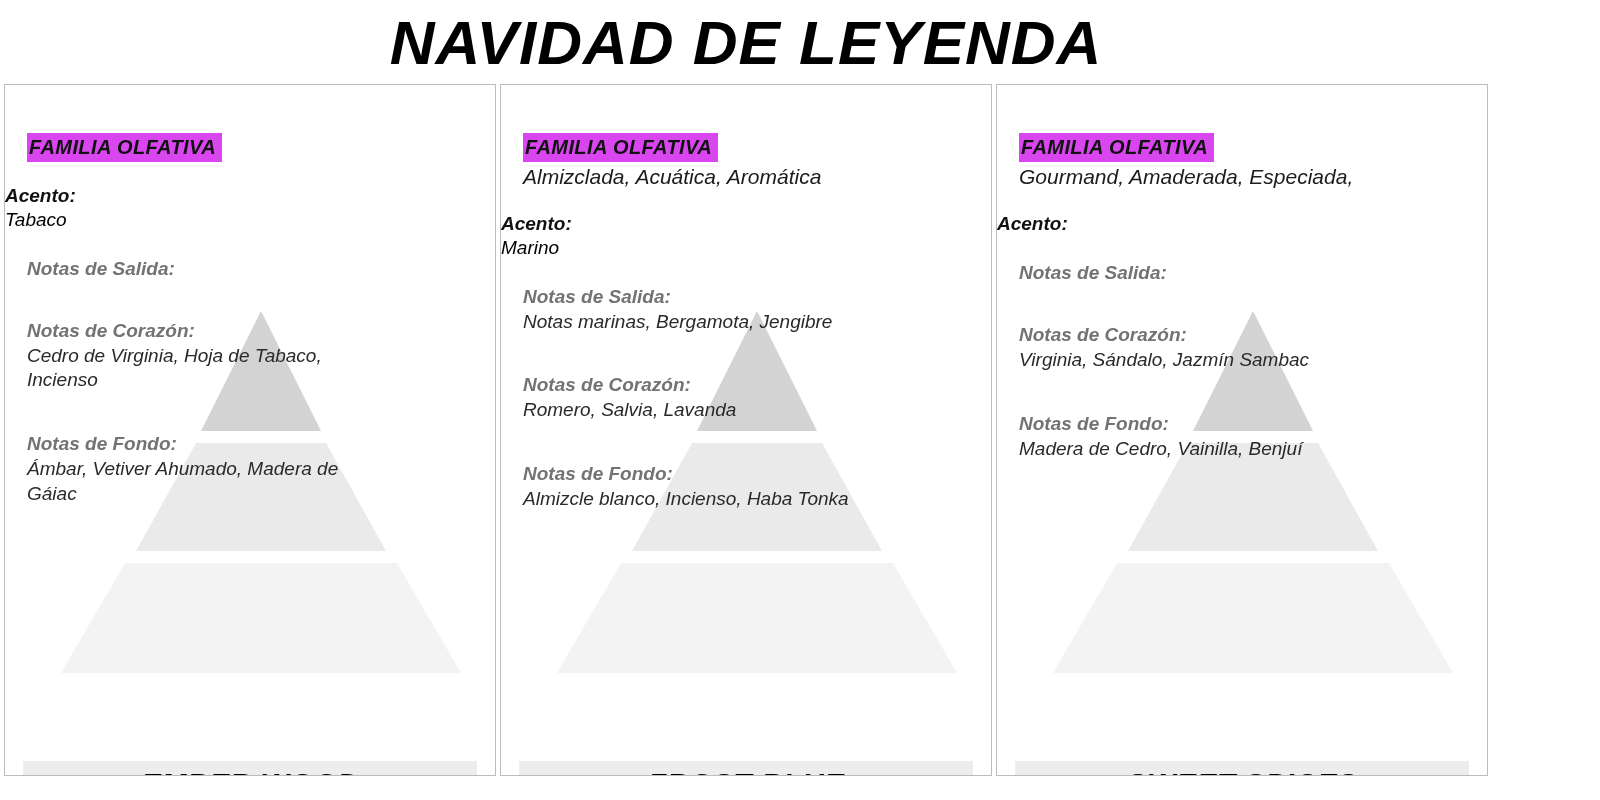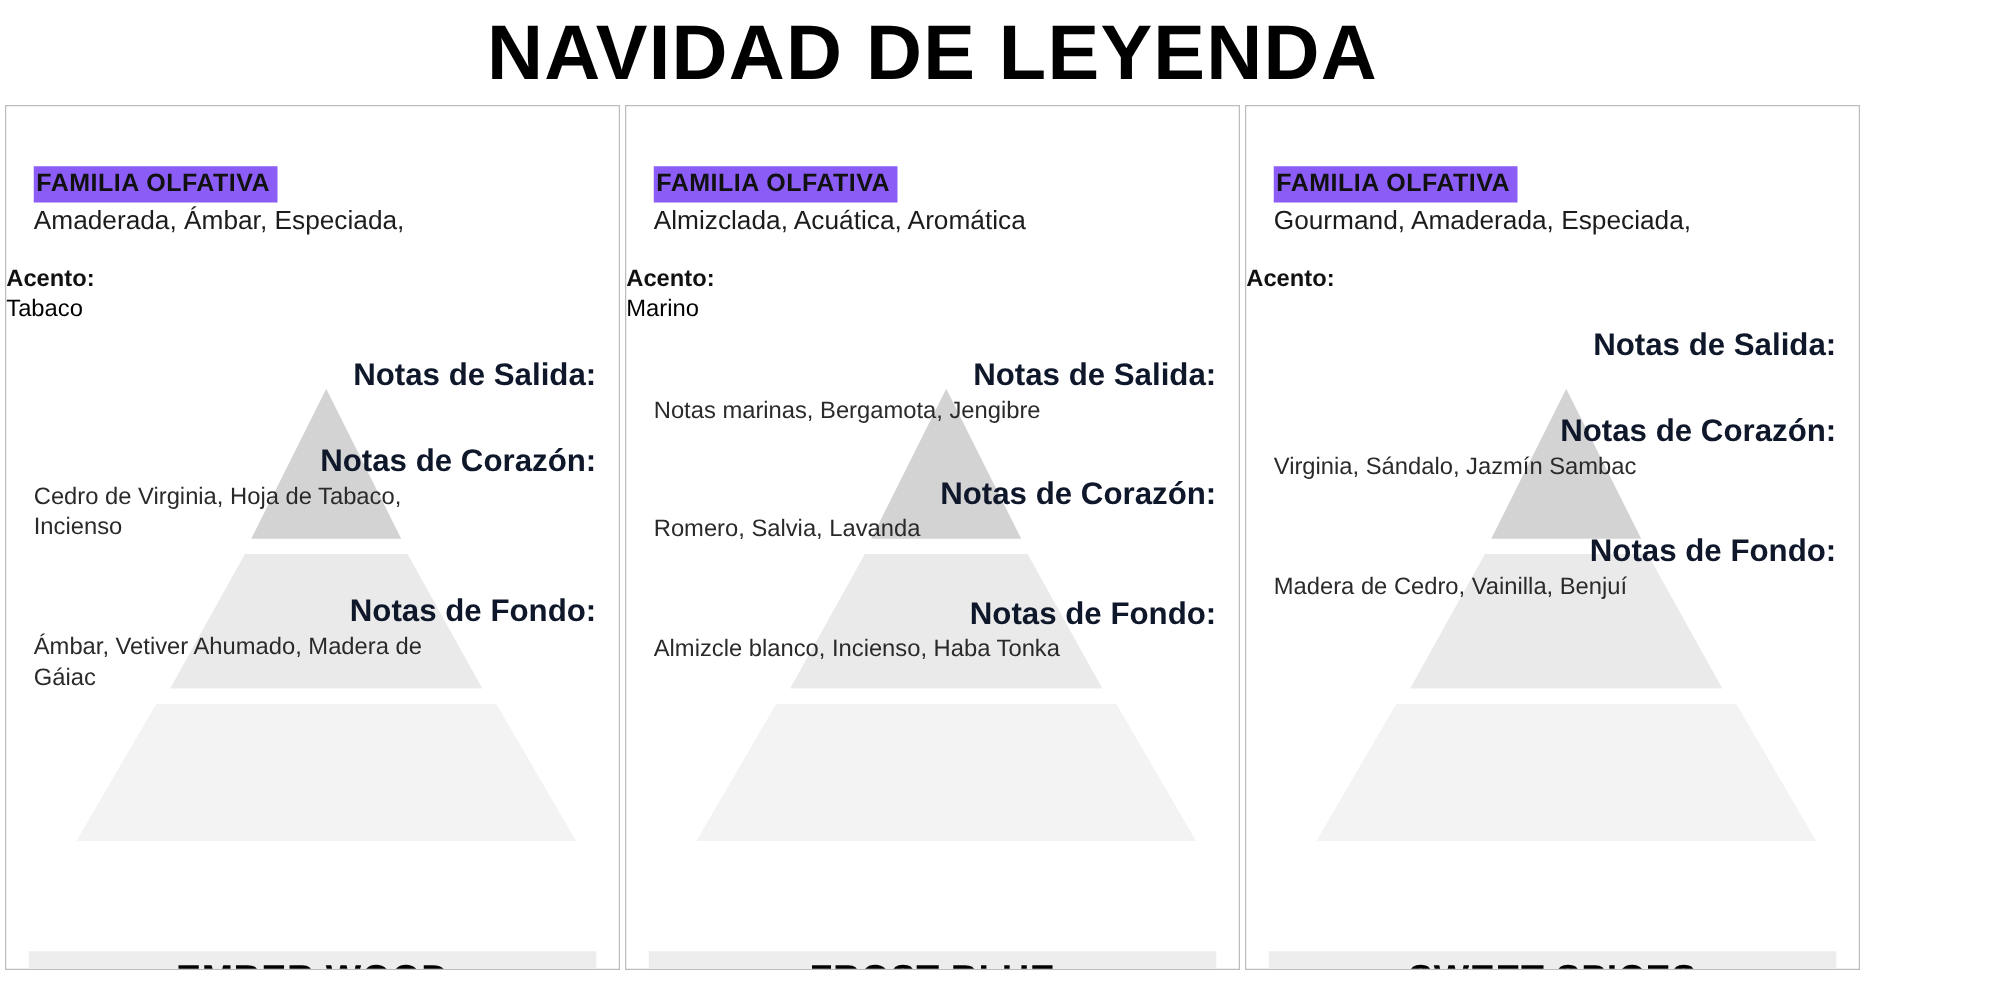--- a/index.html
+++ b/index.html
@@ -13,20 +13,21 @@
     font-family: "Liberation Sans", sans-serif;
     color: #111111;
     overflow: hidden;
   }
 
   .page {
     width: 1492px;
     height: 800px;
     position: relative;
     box-sizing: border-box;
+    font-style: italic;
   }
 
   .main-title {
     text-align: center;
     font-size: 62px;
     font-weight: 700;
     letter-spacing: 1px;
     line-height: 1;
     padding-top: 12px;
     padding-bottom: 10px;
@@ -101,21 +102,21 @@
   .family-block {
     margin-top: 48px;
     padding-left: 22px;
     padding-right: 18px;
   }
   .family-label {
     display: inline-block;
     font-size: 20px;
     font-weight: 700;
     letter-spacing: 0.4px;
-    background: #8b5cf6;
+    background: #d946ef;
     padding: 3px 6px 3px 2px;
     color: #111;
   }
   .family-value {
     font-size: 21px;
     font-weight: 400;
     color: #1c1c1c;
     margin-top: 2px;
     line-height: 1.25;
   }
@@ -138,25 +139,24 @@
   }
 
   .notes {
     padding-left: 22px;
     padding-right: 18px;
     margin-top: 26px;
   }
   .note-group { margin-bottom: 40px; }
   .note-group:last-child { margin-bottom: 0; }
   .note-title {
-    font-size: 25px;
-    font-weight: 700;
-    color: #0f172a;
+    font-size: 19px;
+    font-weight: 700;
+    color: #737373;
     margin-bottom: 2px;
-    text-align: right;
   }
   .note-value {
     font-size: 19px;
     font-weight: 400;
     color: #2a2a2a;
     line-height: 1.3;
     max-width: 330px;
   }
 
   .card-footer {
@@ -189,21 +189,20 @@
 
     <div class="card">
       <div class="pyramid">
         <div class="pyr-top"></div>
         <div class="pyr-mid"></div>
         <div class="pyr-bot"></div>
       </div>
       <div class="card-inner">
         <div class="family-block">
           <div class="family-label">FAMILIA OLFATIVA</div>
-          <div class="family-value">Amaderada, Ámbar, Especiada,</div>
         </div>
         <div class="accent-block">
           <div class="accent-label">Acento:</div>
           <div class="accent-value">Tabaco</div>
         </div>
         <div class="notes">
           <div class="note-group">
             <div class="note-title">Notas de Salida:</div>
           </div>
           <div class="note-group">

